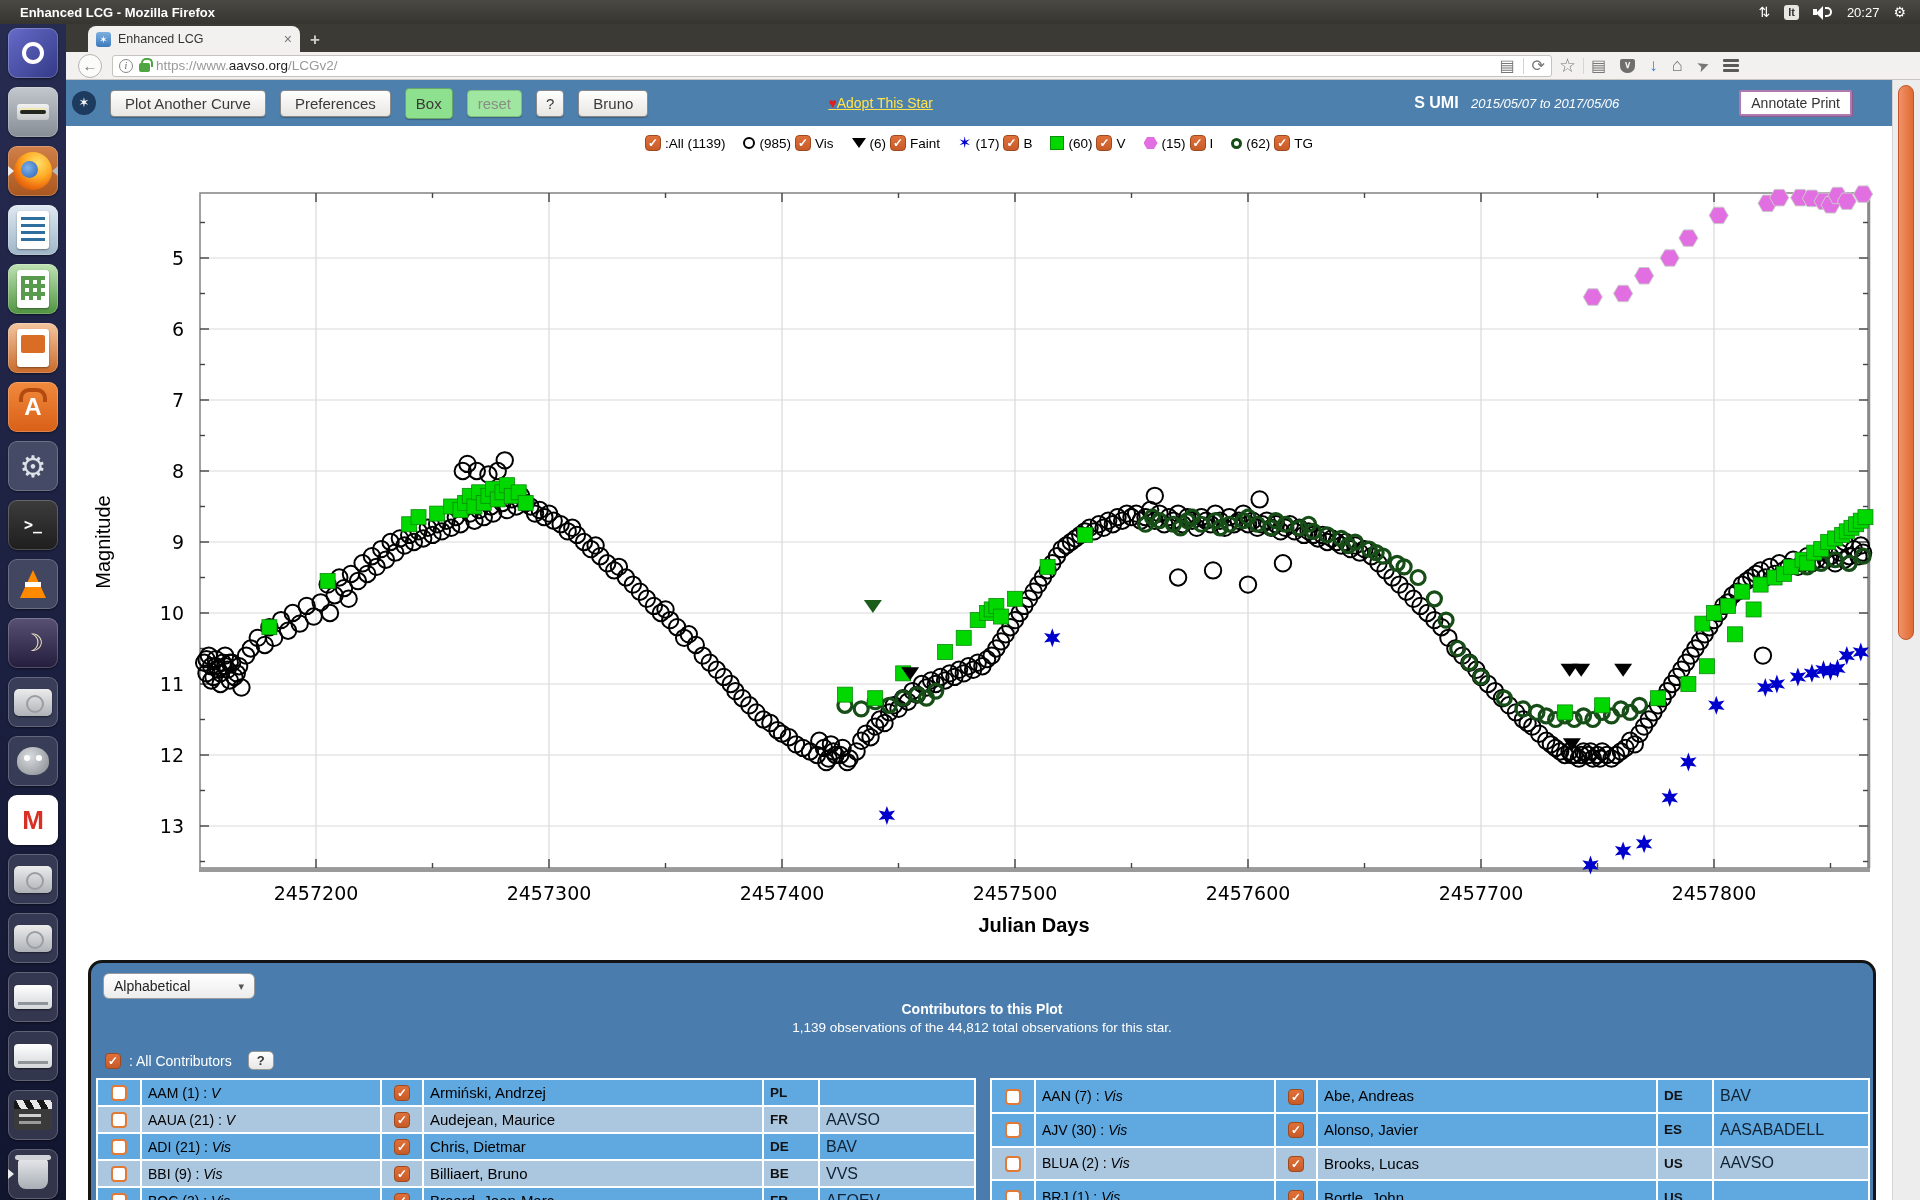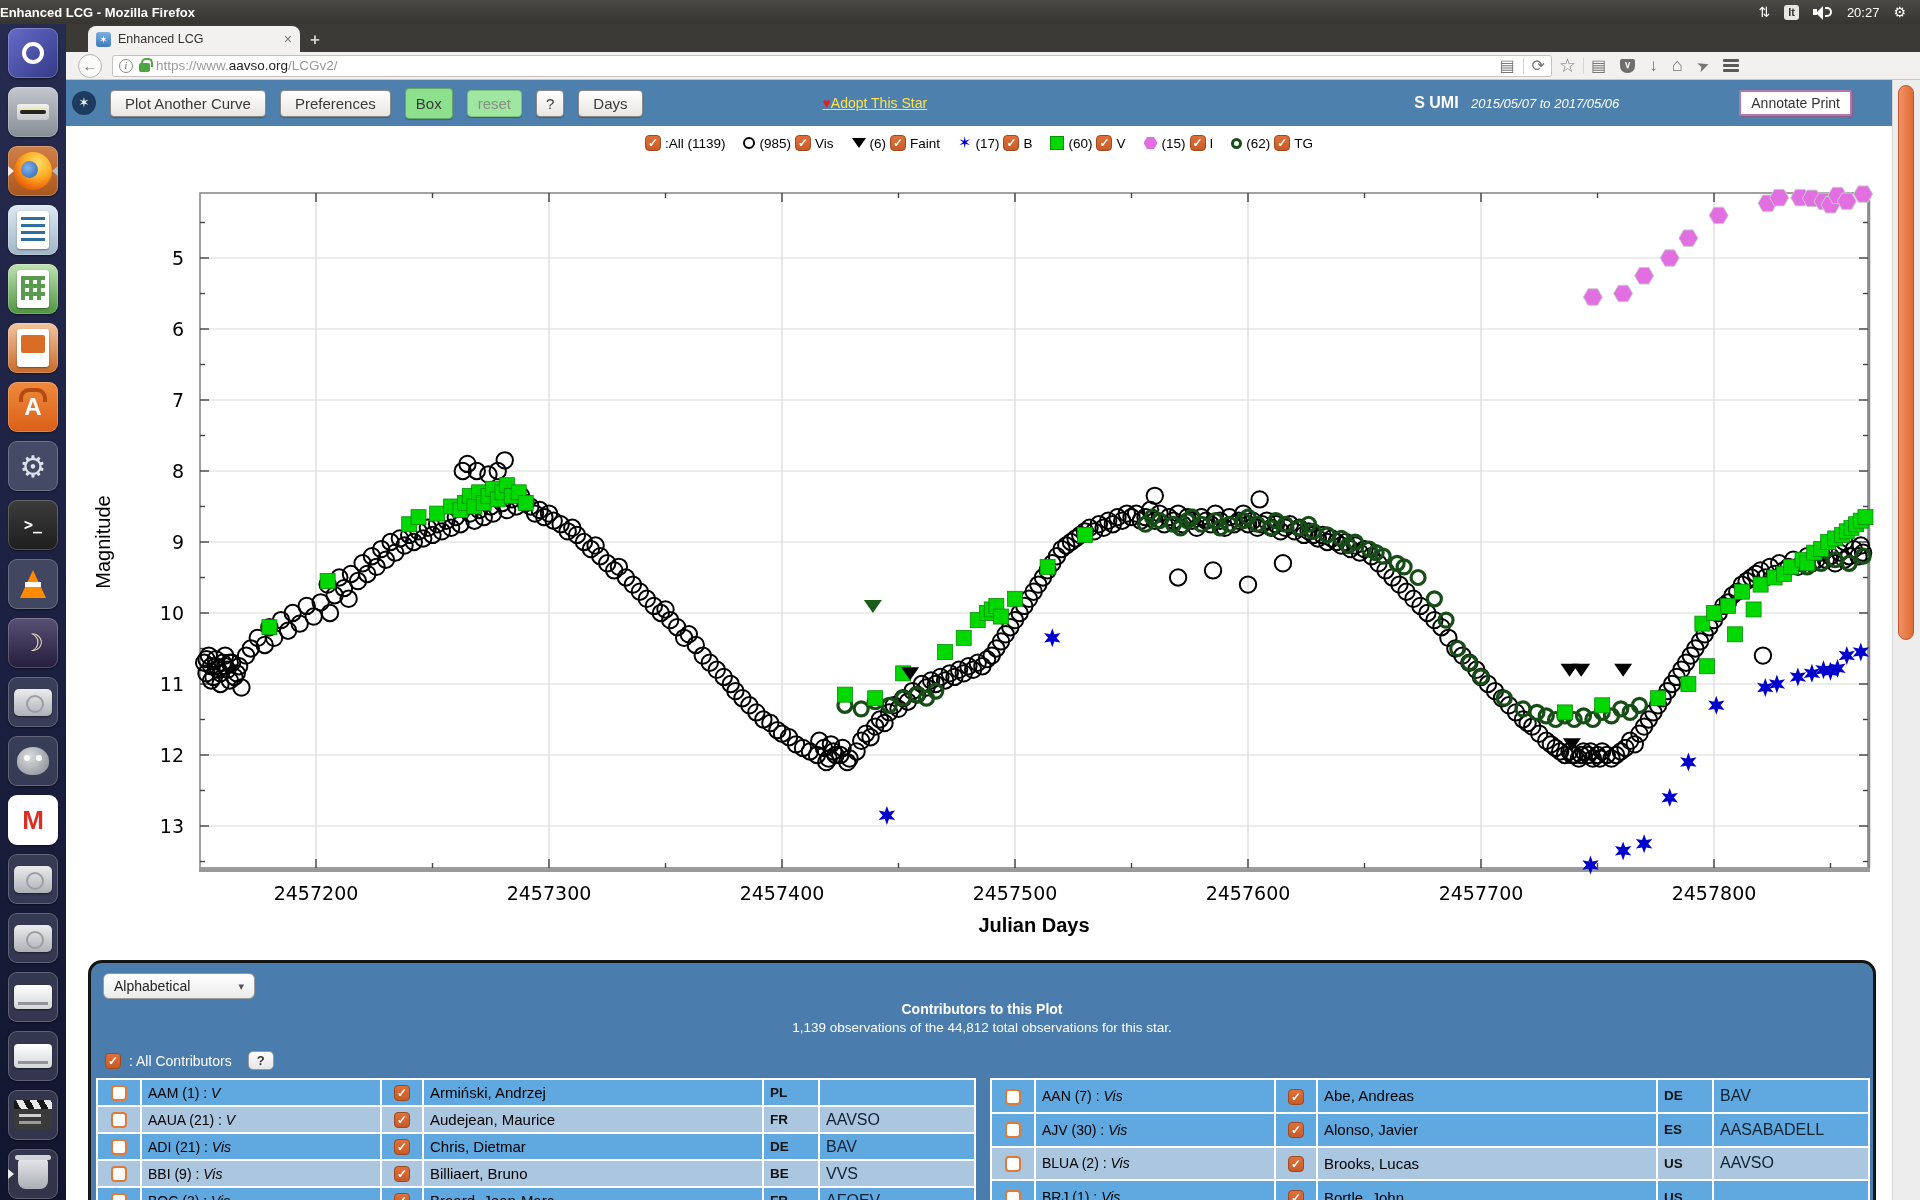--- a/index.html
+++ b/index.html
@@ -3,21 +3,21 @@
 <meta charset="utf-8">
 <style>
   * { margin:0; padding:0; box-sizing:border-box; }
   html,body { width:1920px; height:1200px; overflow:hidden; background:#fff;
               font-family:"Liberation Sans", sans-serif; }
 
   
   #system-bar { position:absolute; left:0; top:0; width:1920px; height:24px;
     background:linear-gradient(#4b4943,#37352f); color:#fff; z-index:50;
     display:flex; align-items:center; }
-  #win-title { font-weight:bold; font-size:13px; margin-left:0; flex:1; }
+  #win-title { font-weight:bold; font-size:13px; margin-left:20px; flex:1; }
   #tray { display:flex; align-items:center; gap:14px; margin-right:14px; font-size:13px; }
   .tray-glyph { font-size:14px; }
   #kb-layout { background:#e8e6e3; color:#333; font-size:11px; font-weight:bold;
     border-radius:3px; padding:0 4px; line-height:15px; }
   .spk { position:relative; width:20px; height:14px; display:inline-block; }
   .spk::before { content:''; position:absolute; left:0; top:4px; width:4px; height:6px; background:#fff; }
   .spk::after { content:''; position:absolute; left:3px; top:1px;
     border-top:7px solid transparent; border-bottom:7px solid transparent; border-right:7px solid #fff; }
   .spk .wave { position:absolute; left:12px; top:2px; width:7px; height:10px;
     border:2px solid #fff; border-left:none; border-top-right-radius:10px; border-bottom-right-radius:10px; }
@@ -310,21 +310,21 @@
 
 <div id="page">
 
   <div id="aavso-toolbar">
     <span id="aavso-logo">✶</span>
     <button class="tb-btn">Plot Another Curve</button>
     <button class="tb-btn">Preferences</button>
     <button class="tb-btn green">Box</button>
     <button class="tb-btn green-dim">reset</button>
     <button class="tb-btn small">?</button>
-    <button class="tb-btn">Days</button>
+    <button class="tb-btn">Bruno</button>
     <a id="adopt-link"><span class="heart">♥</span><span>Adopt This Star</span></a>
     <span id="star-title">
       <span id="star-name">S UMI</span>
       <span id="star-dates">2015/05/07 to 2017/05/06</span>
     </span>
     <button id="annotate-btn">Annotate Print</button>
   </div>
 
   <div id="legend-row">
       <span class="leg-item">

